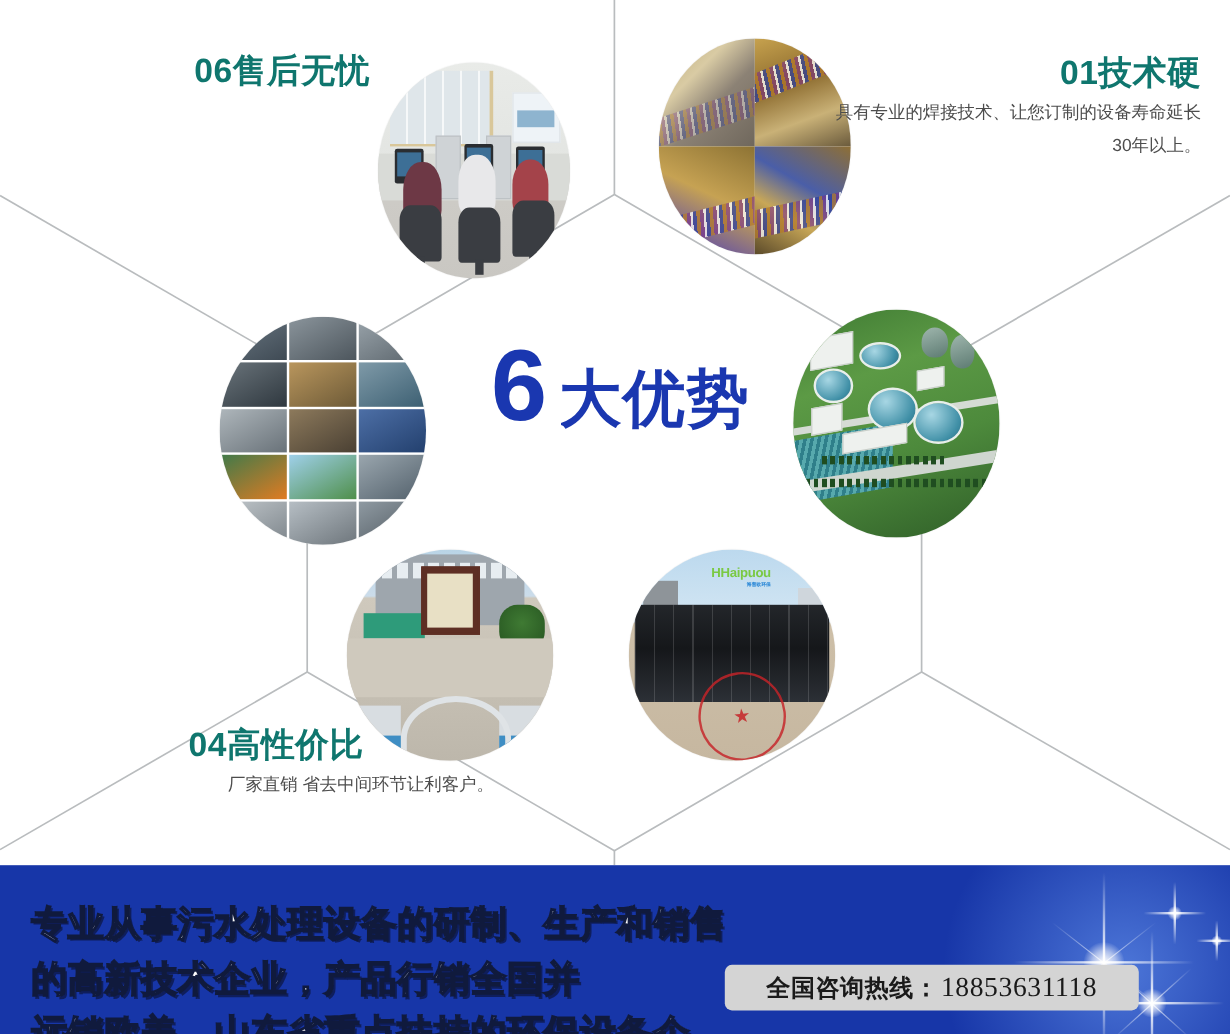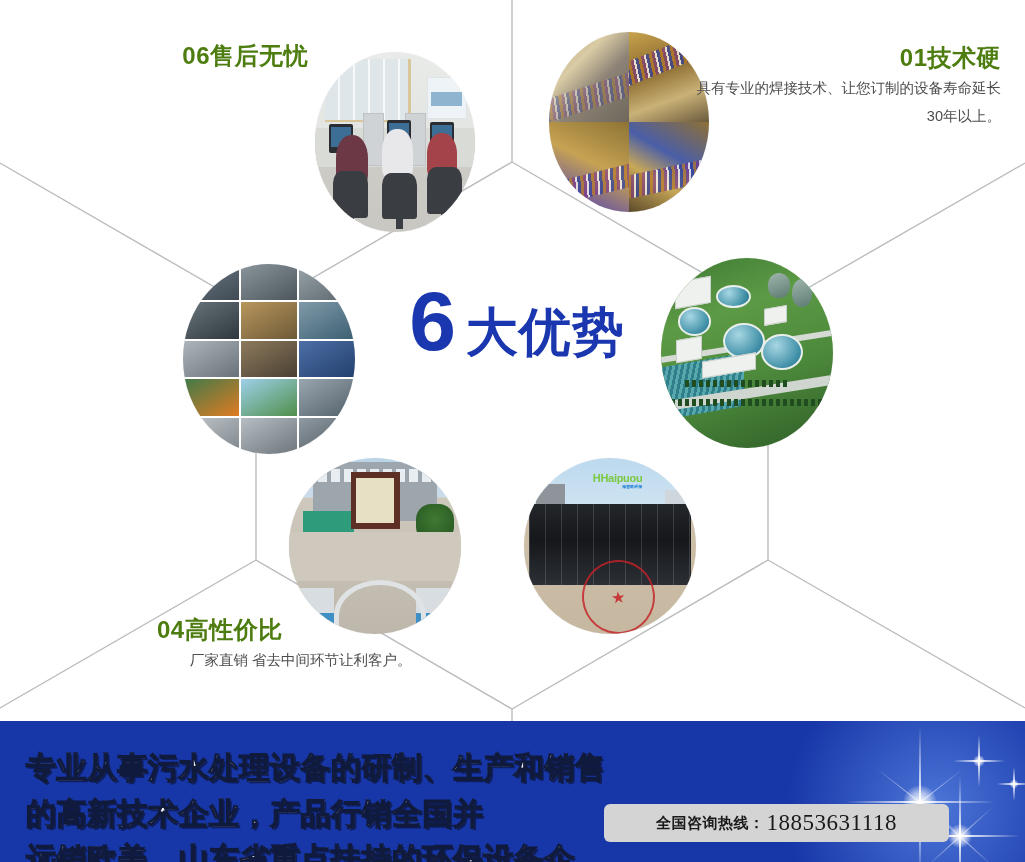--- a/index.html
+++ b/index.html
@@ -115,42 +115,42 @@
   .gate .wall{position:absolute;bottom:0;height:26%;background:#d8dde1;}
   .gate .wallb{position:absolute;bottom:0;height:12%;background:#3f8ec4;}
 
   
   #photo-05{left:183px;top:264px;width:172px;height:190px;}
   .mosaic{display:grid;grid-template-columns:repeat(3,1fr);grid-template-rows:repeat(5,1fr);gap:2px;background:#fff;}
   .mosaic div{background:#8e9aa4;}
 
   
   .block{position:absolute;}
-  .heading{color:#4d7c0f;font-weight:bold;font-size:24px;white-space:nowrap;letter-spacing:.5px;}
+  .heading{color:#0f766e;font-weight:bold;font-size:28px;white-space:nowrap;letter-spacing:.5px;}
   .body-txt{color:#4d4d4d;font-size:14.5px;line-height:1.95;}
 
   #blk-06{left:10px;top:40px;width:305px;text-align:right;}
   #blk-06 .heading{padding-right:7px;}
   #blk-01{left:671px;top:42px;width:330px;text-align:right;}
   #blk-01 .body-txt{padding-left:18px;}
   #blk-02{left:700px;top:412px;width:320px;text-align:right;}
   #blk-02 .heading{text-align:left;padding-left:42px;}
   #blk-03{left:536px;top:600px;width:480px;text-align:left;}
   #blk-03 .heading{padding-left:140px;}
   #blk-04{left:140px;top:602px;width:300px;text-align:left;}
-  #blk-04 .heading{padding-left:17px;margin-top:12px;}
+  #blk-04 .heading{padding-left:17px;}
   #blk-04 .body-txt{padding-left:50px;}
   #blk-05{left:22px;top:400px;width:300px;text-align:left;}
   #blk-05 .heading{padding-left:58px;}
   #blk-05 .body-txt{padding-left:22px;}
 
   
   #banner{
     position:absolute;left:0;top:721px;width:1025px;height:141px;
-    background:#1736A8;overflow:hidden;font-family:Liberation Mono, monospace;
+    background:#1736A8;overflow:hidden;
   }
   #banner .flarewrap{position:absolute;right:0;top:0;width:300px;height:141px;}
   .star{position:absolute;}
   .star .h{position:absolute;left:0;top:50%;height:2px;transform:translateY(-50%);
      background:linear-gradient(90deg,rgba(255,255,255,0),#fff 50%,rgba(255,255,255,0));}
   .star .v{position:absolute;top:0;left:50%;width:2px;transform:translateX(-50%);
      background:linear-gradient(180deg,rgba(255,255,255,0),#fff 50%,rgba(255,255,255,0));}
   .star .d1,.star .d2{position:absolute;left:0;top:50%;height:1px;
      background:linear-gradient(90deg,rgba(255,255,255,0),rgba(255,255,255,.75) 50%,rgba(255,255,255,0));}
   .star .core{position:absolute;left:50%;top:50%;transform:translate(-50%,-50%);
@@ -164,21 +164,21 @@
     letter-spacing:.5px;
     -webkit-text-stroke:1.3px #101a3d;
     text-shadow:2px 2px 0 rgba(10,18,50,.65);
   }
   #hotline{
     position:absolute;left:604px;top:804px;width:345px;height:38px;
     background:#d4d4d4;border-radius:6px;
     display:flex;align-items:center;justify-content:center;
     color:#1a1a1a;white-space:nowrap;
   }
-  #hotline .lbl{font-size:15px;font-weight:bold;letter-spacing:.5px;text-align:center;}
+  #hotline .lbl{font-size:20px;font-weight:bold;letter-spacing:.5px;text-align:center;}
   #hotline .num{font-family:"Liberation Serif","DejaVu Serif",serif;font-size:23px;letter-spacing:.5px;margin-left:2px;}
 </style>
 </head>
 <body>
 
 <div id="infographic">
 
   <svg id="hexlines" viewBox="0 0 1025 721" preserveAspectRatio="none">
     <g fill="none" stroke="#b9bcbe" stroke-width="1.4">
 

